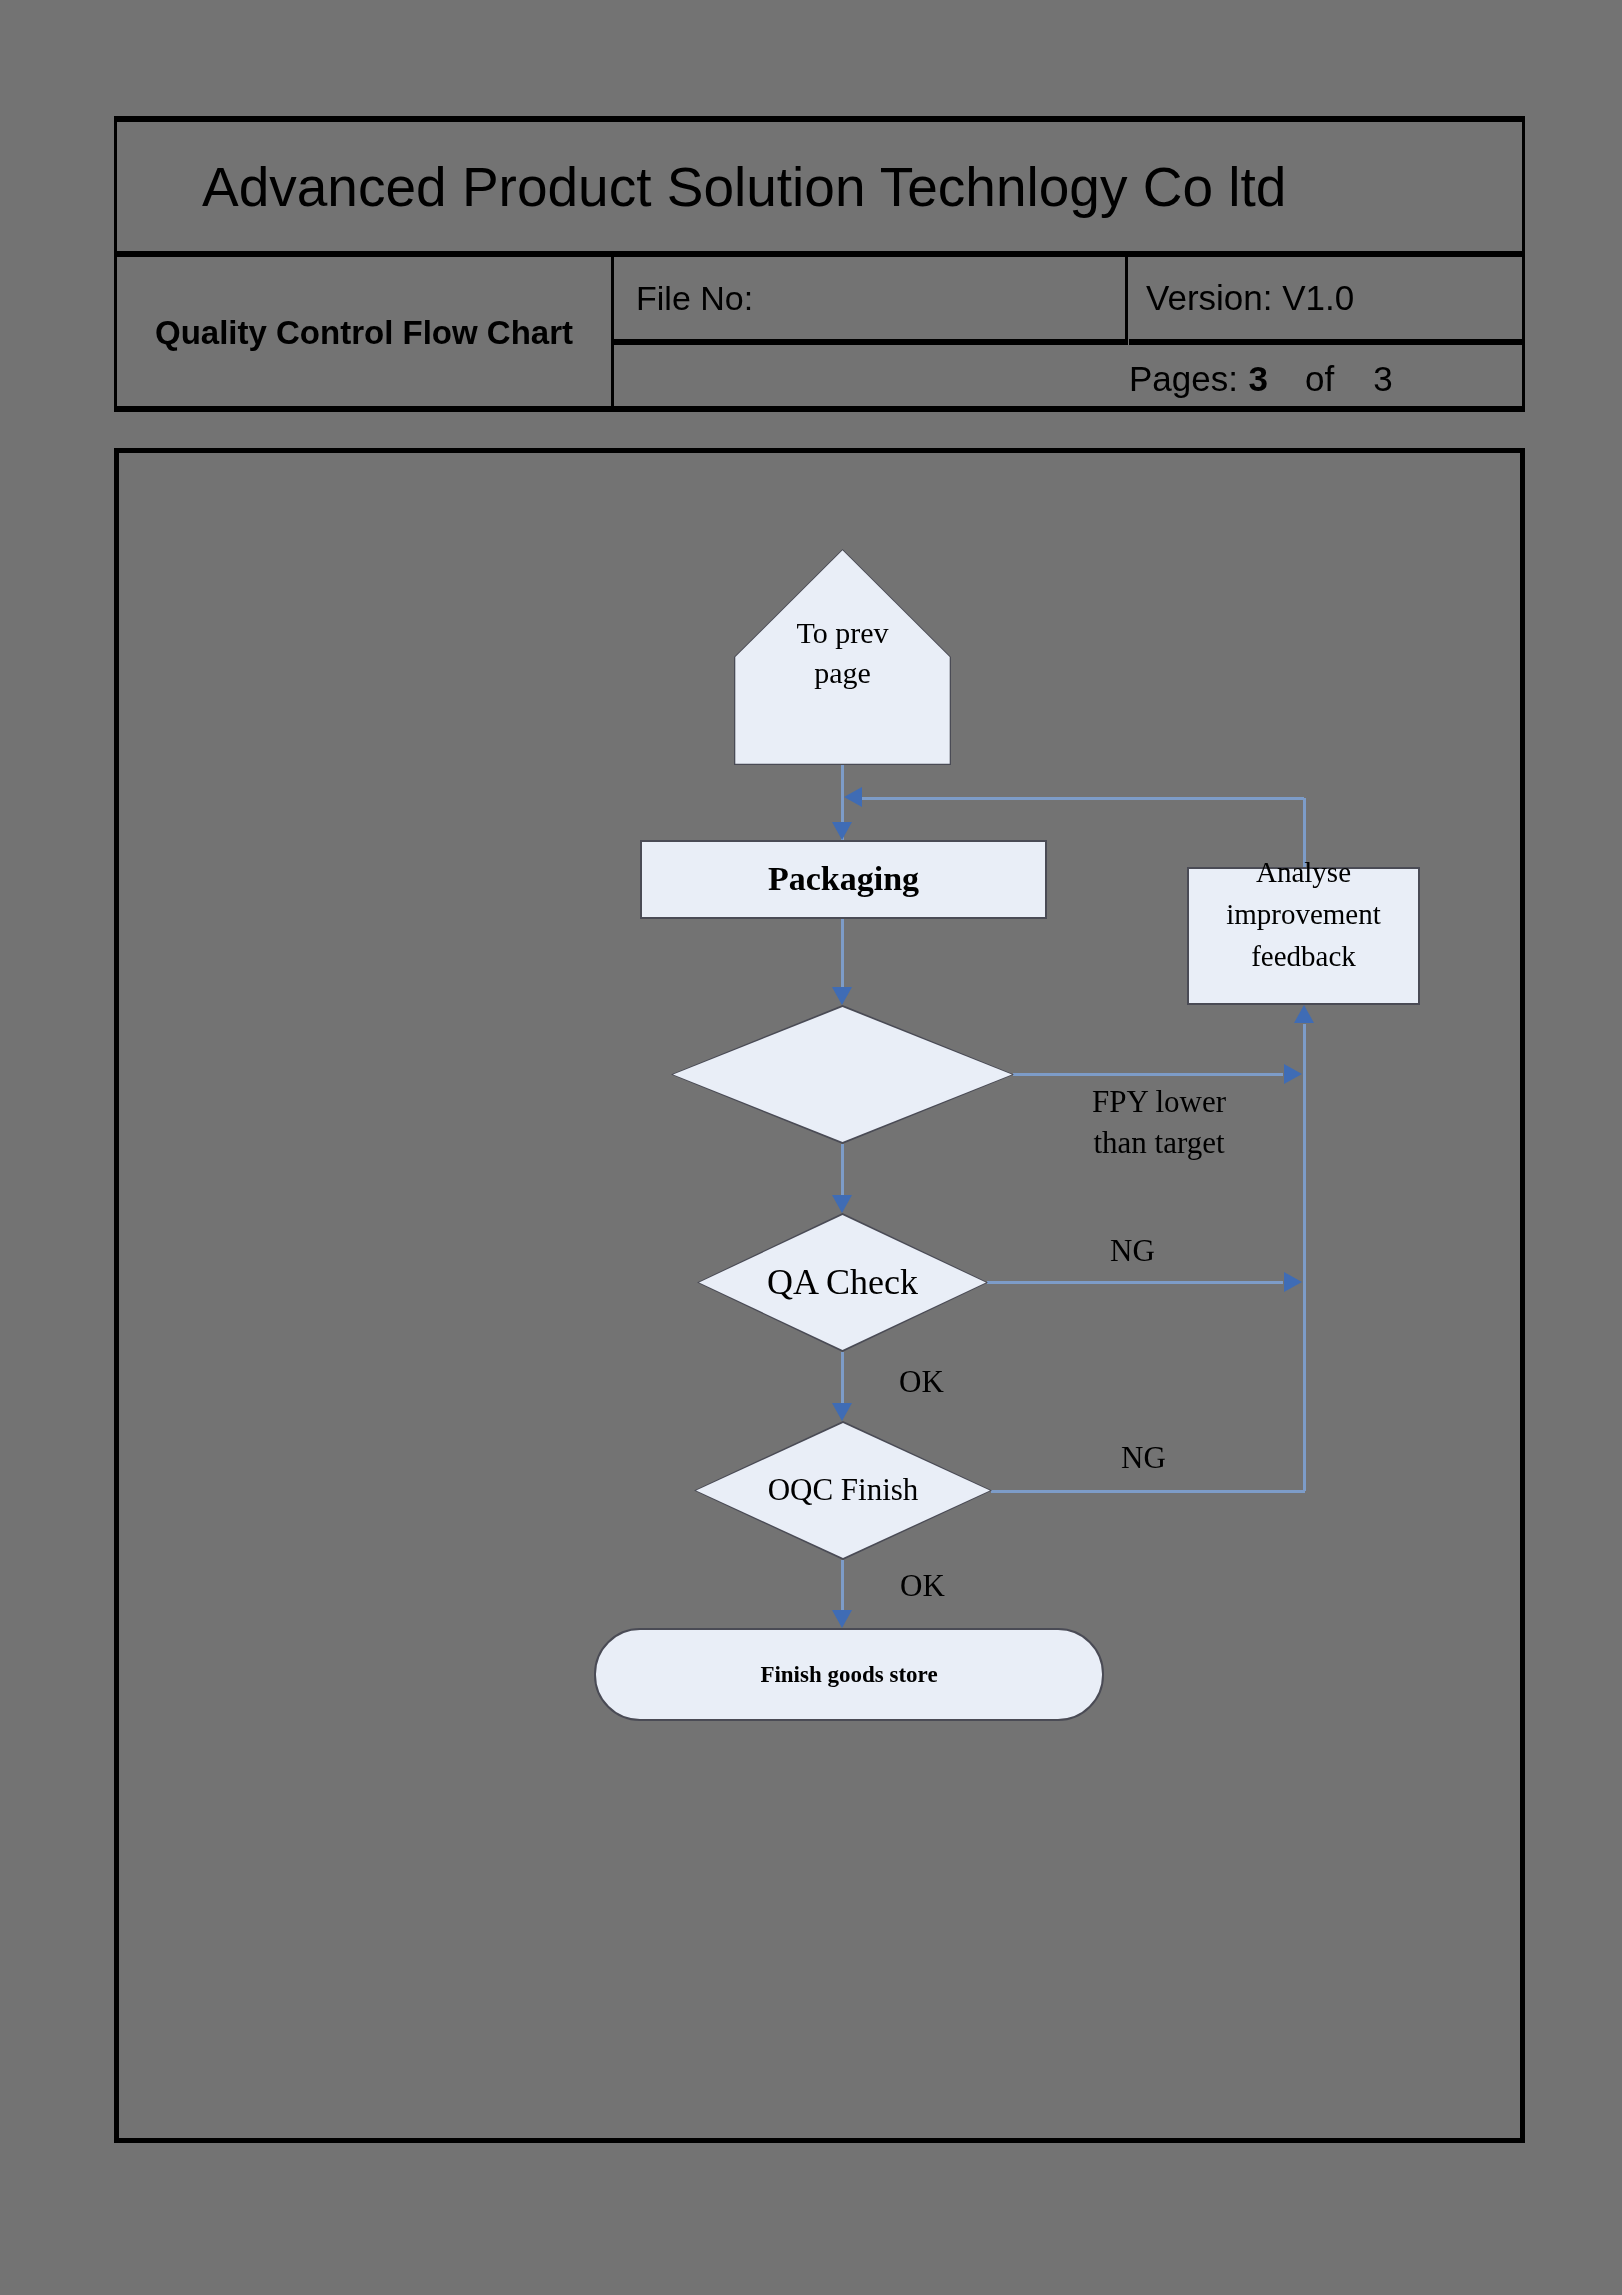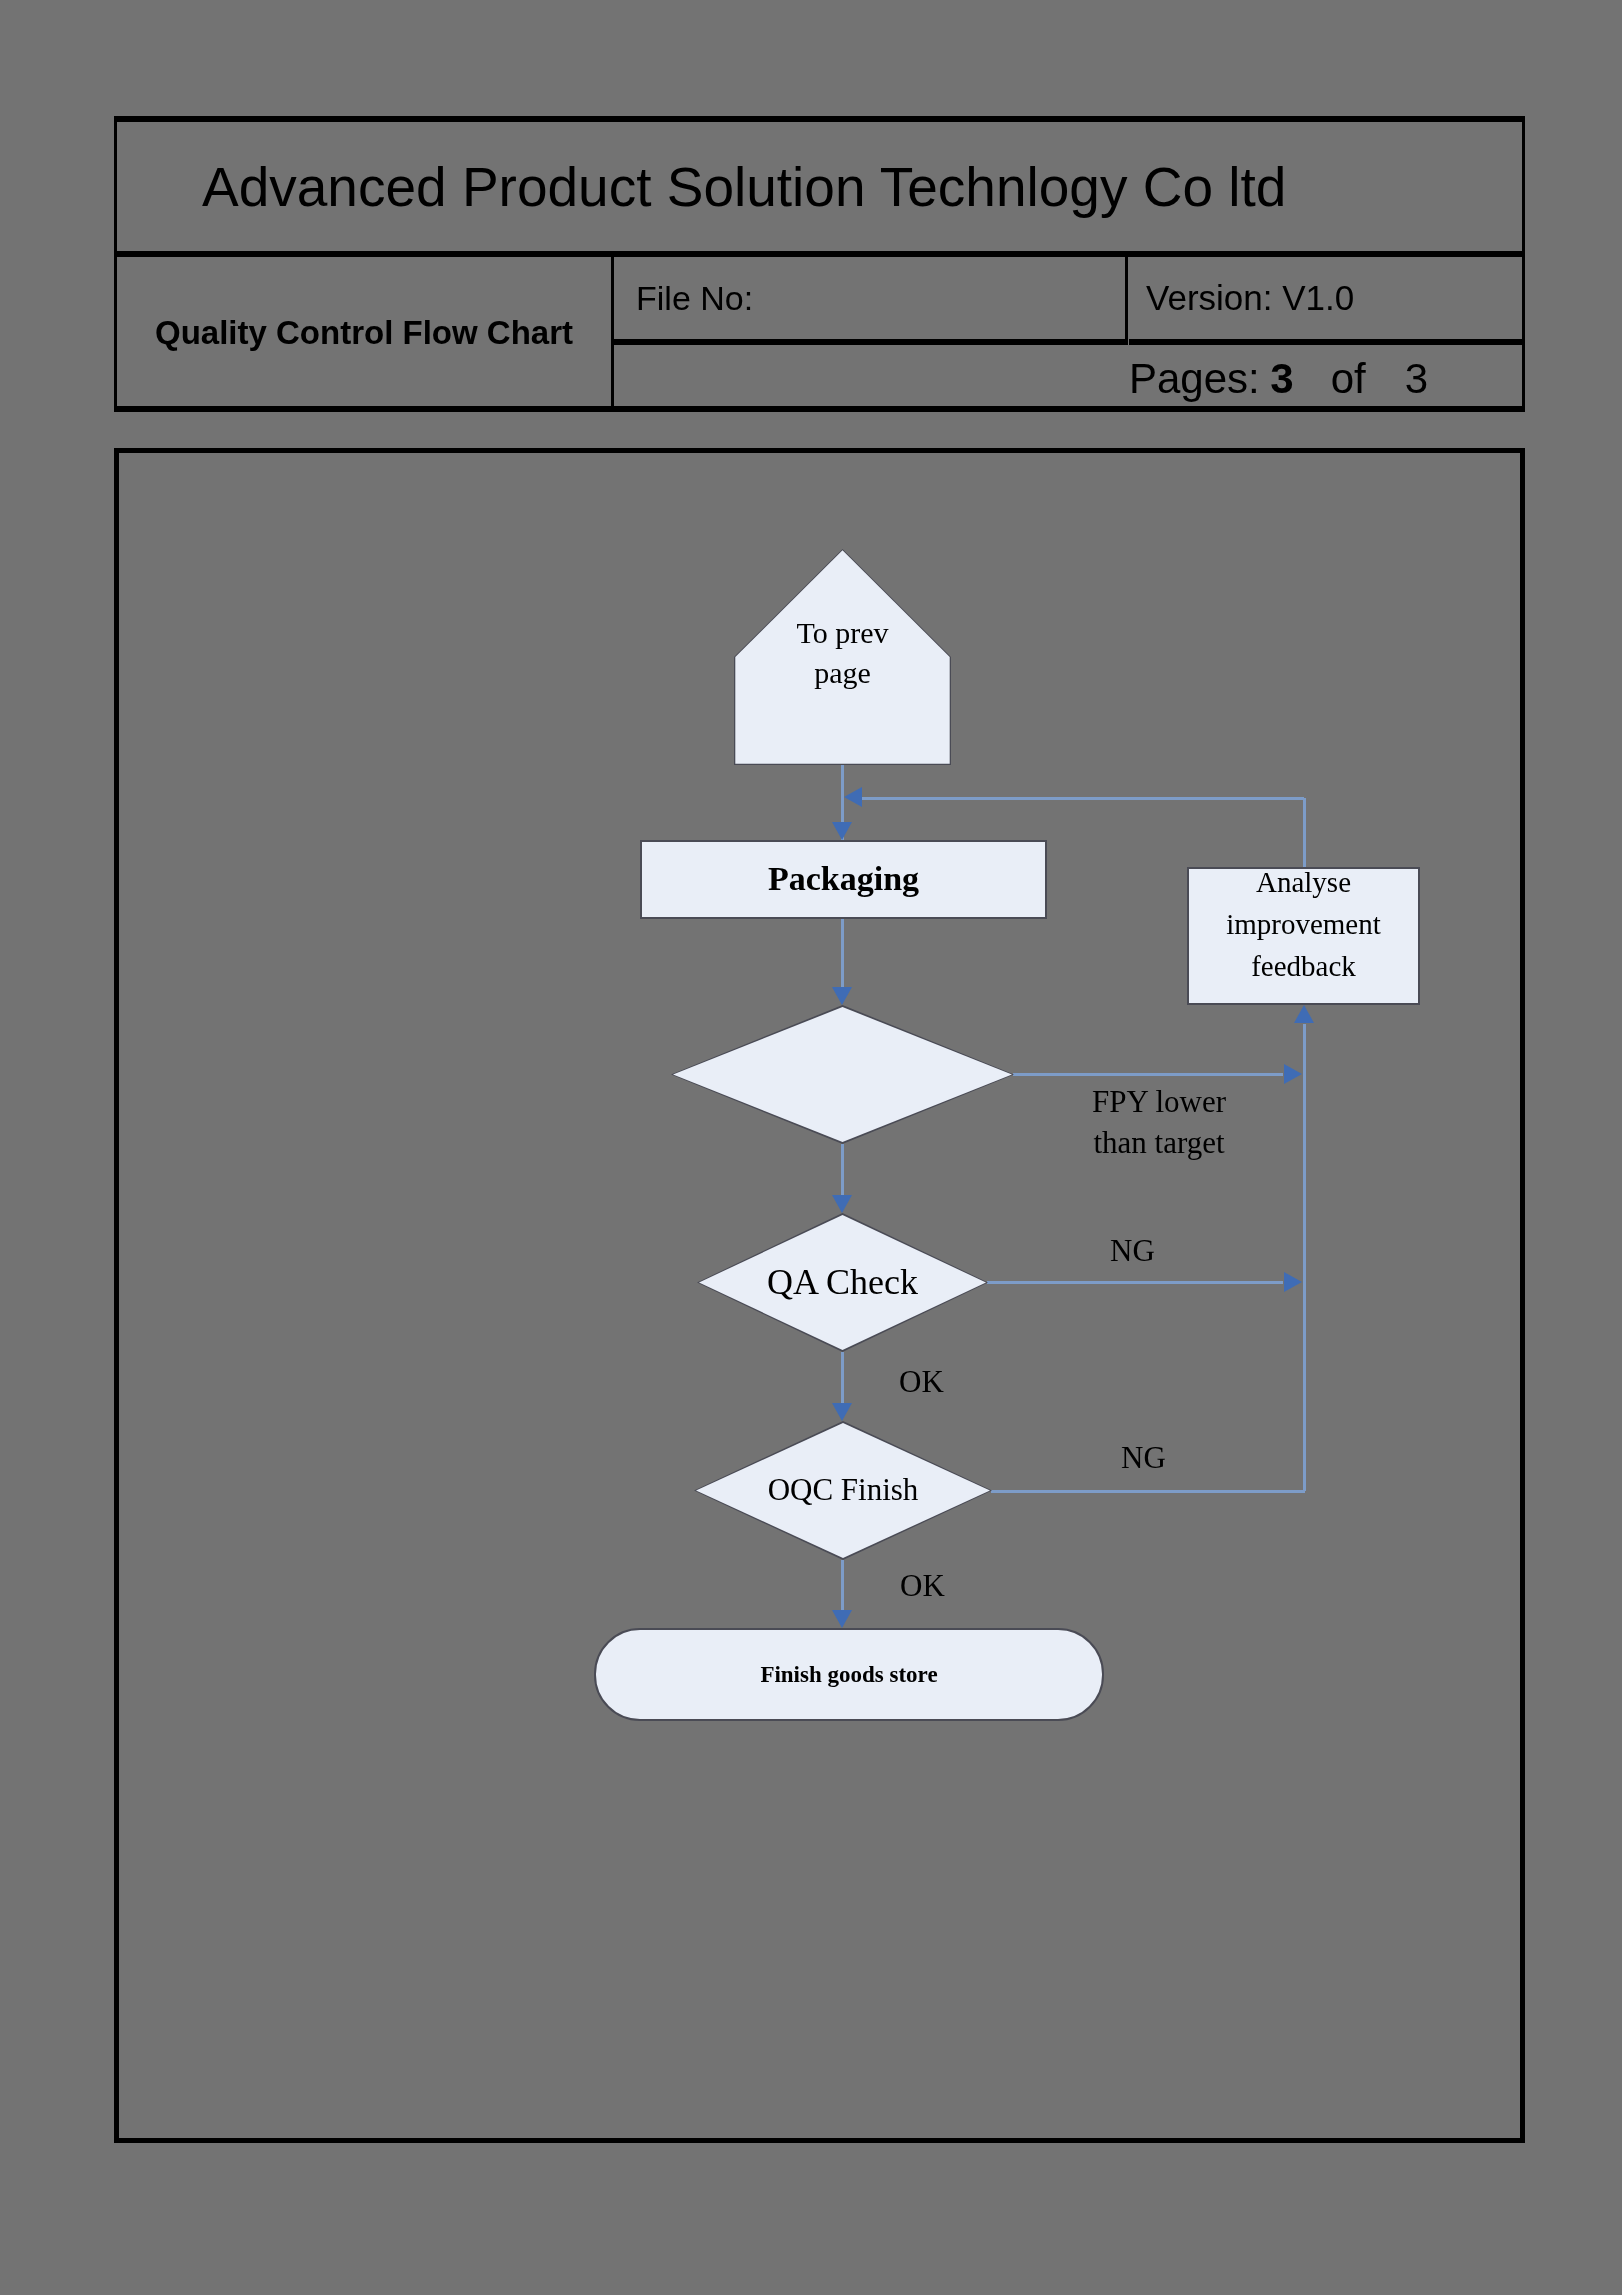--- a/index.html
+++ b/index.html
@@ -20,21 +20,21 @@
        border-right:3.9px solid #000;display:flex;align-items:center;justify-content:center;
        font-size:33px;font-weight:bold;}
   .hdr-file{position:absolute;left:497px;top:135px;width:514px;height:88px;box-sizing:border-box;
        border-right:3.9px solid #000;border-bottom:6.5px solid #000;display:flex;align-items:center;
        padding-left:22px;font-size:34px;}
   .hdr-ver{position:absolute;left:1012px;top:135px;width:395px;height:88px;box-sizing:border-box;
        border-bottom:6.5px solid #000;display:flex;align-items:center;padding-left:17px;font-size:35px;}
   .hdr-eff{position:absolute;left:497px;top:222px;width:514px;height:69px;box-sizing:border-box;
        border-right:3.9px solid #000;display:flex;align-items:center;padding-left:22px;font-size:35px;}
   .hdr-pages{position:absolute;left:1012px;top:222px;width:395px;height:69px;box-sizing:border-box;
-       display:flex;align-items:center;font-size:42px;}
+       display:flex;align-items:center;font-size:35px;}
   .hdr-pages .pg-cur{font-weight:bold;margin-left:10.5px;}
   .hdr-pages .pg-of{margin-left:37px;}
   .hdr-pages .pg-total{margin-left:39px;}
 
   
   .flow{position:absolute;left:114px;top:448px;width:1411px;height:1695px;box-sizing:border-box;
         border:5.2px solid #000;font-family:"Liberation Serif",serif;}
 
   .shape-label{position:absolute;display:flex;align-items:center;justify-content:center;
         text-align:center;white-space:pre-wrap;line-height:1.32;}
@@ -128,21 +128,21 @@
     <div class="pent-outer">
       <div class="pent-inner"></div>
     </div>
     <div class="shape-label" style="left:615px;top:131px;width:217px;height:137px;font-size:30px;">To prev
 page</div>
 
     <div class="proc proc-packaging"></div>
     <div class="shape-label" style="left:521px;top:387px;width:407px;height:79px;font-size:34px;font-weight:bold;">Packaging</div>
 
     <div class="proc proc-analyse"></div>
-    <div class="shape-label" style="left:1068px;top:402px;width:233px;height:138px;font-size:29px;line-height:1.45;">Analyse
+    <div class="shape-label" style="left:1068px;top:392px;width:233px;height:138px;font-size:29px;line-height:1.45;">Analyse
 improvement
 feedback</div>
 
     <div class="dia-outer dia-pqc">
       <div class="dia-inner"></div>
     </div>
 
     <div class="dia-outer dia-qa">
       <div class="dia-inner"></div>
     </div>

